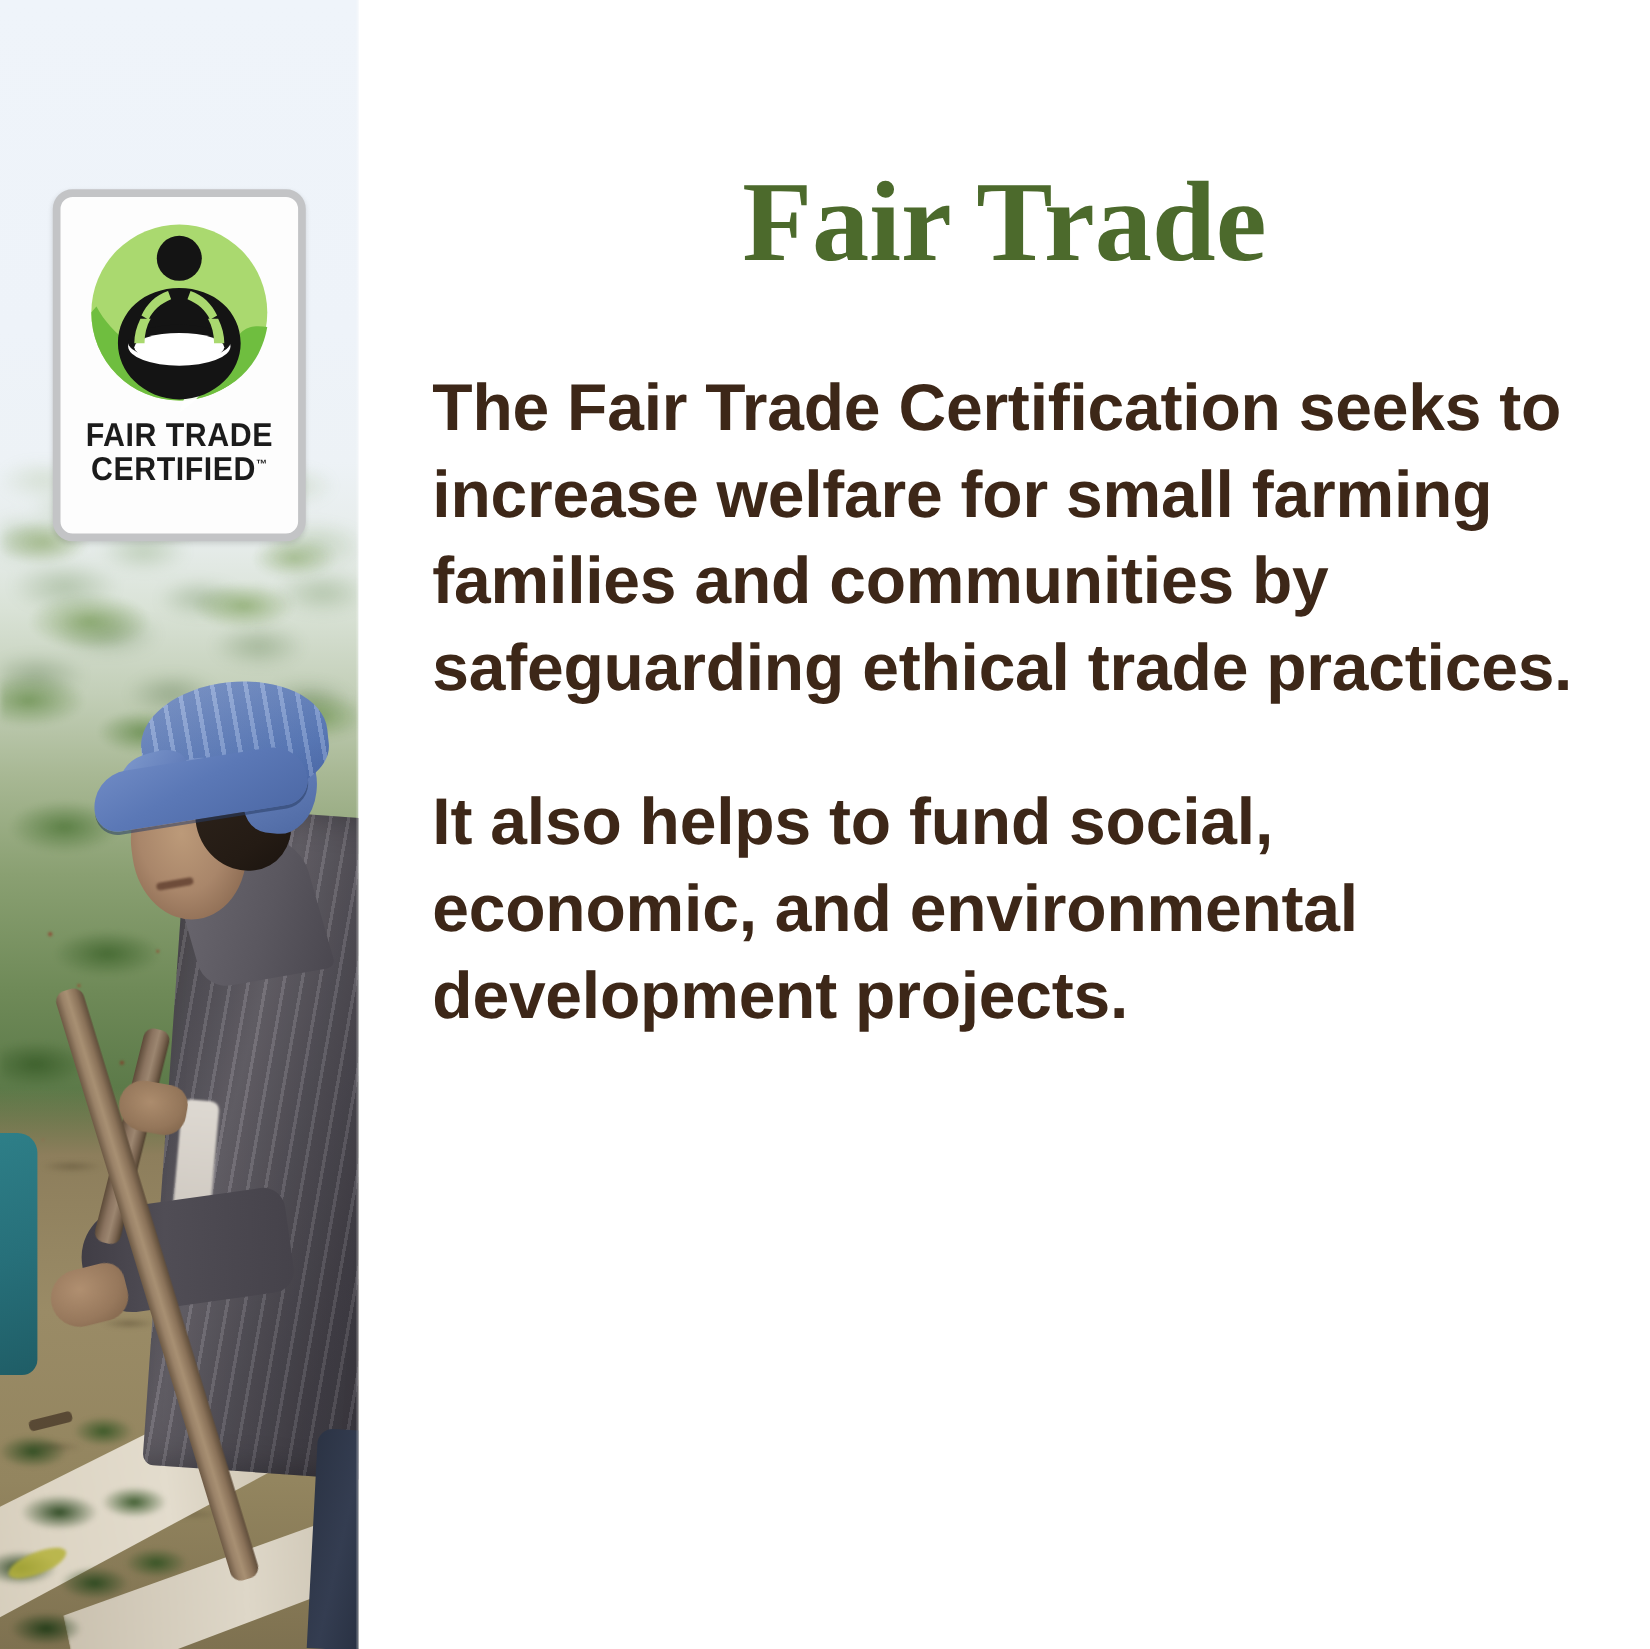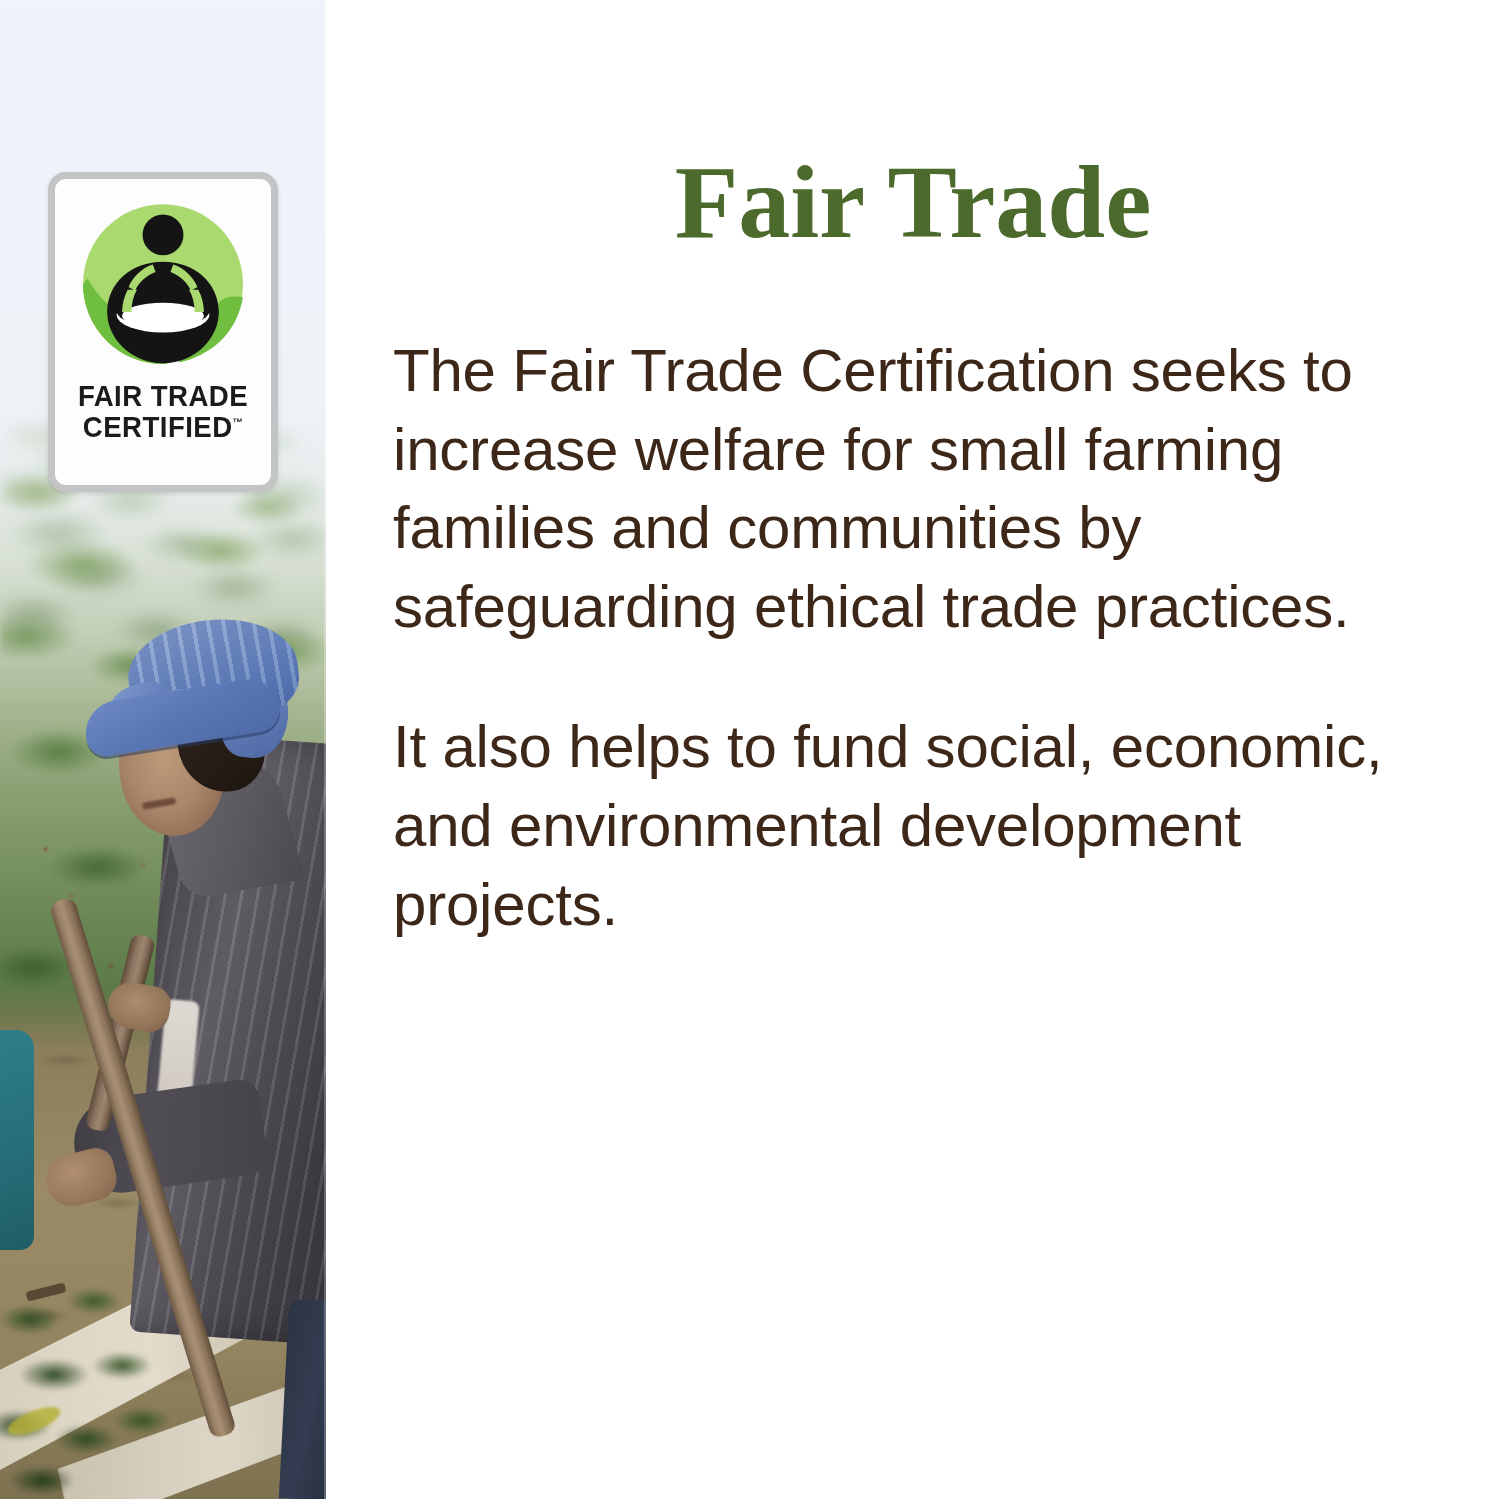--- a/index.html
+++ b/index.html
@@ -509,20 +509,21 @@
     text-align: center;
     margin: 0;
     padding-top: 150px;
     letter-spacing: 0px;
     line-height: 1;
   }
   .body-block {
     margin-left: 67px;
     margin-right: 70px;
     margin-top: 78px;
+    font-weight: bold;
   }
   .para {
     font-family: "Liberation Sans Narrow", "Liberation Sans", sans-serif;
     font-size: 60px;
     line-height: 1.31;
     color: #3d2718;
     margin: 0 0 62px 0;
     transform-origin: left top;
     letter-spacing: -0.2px;
   }

